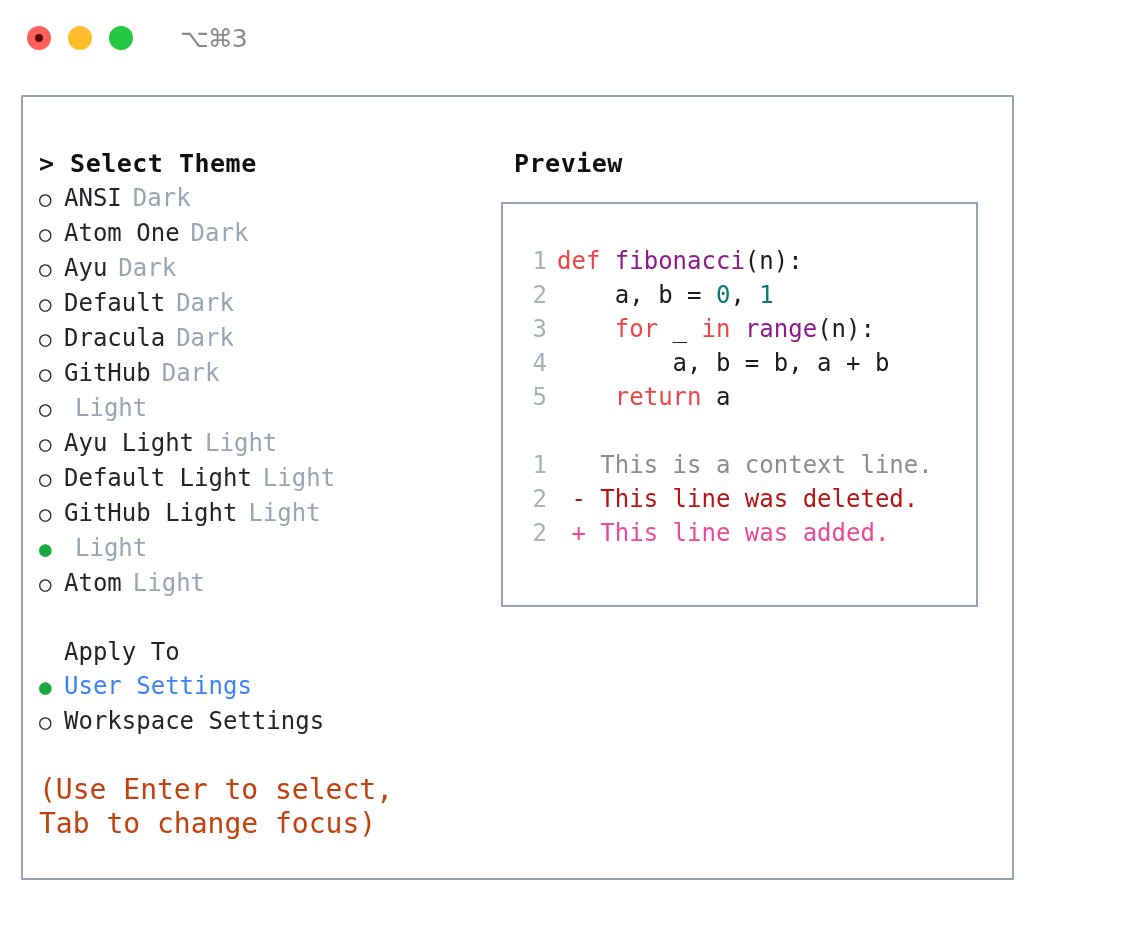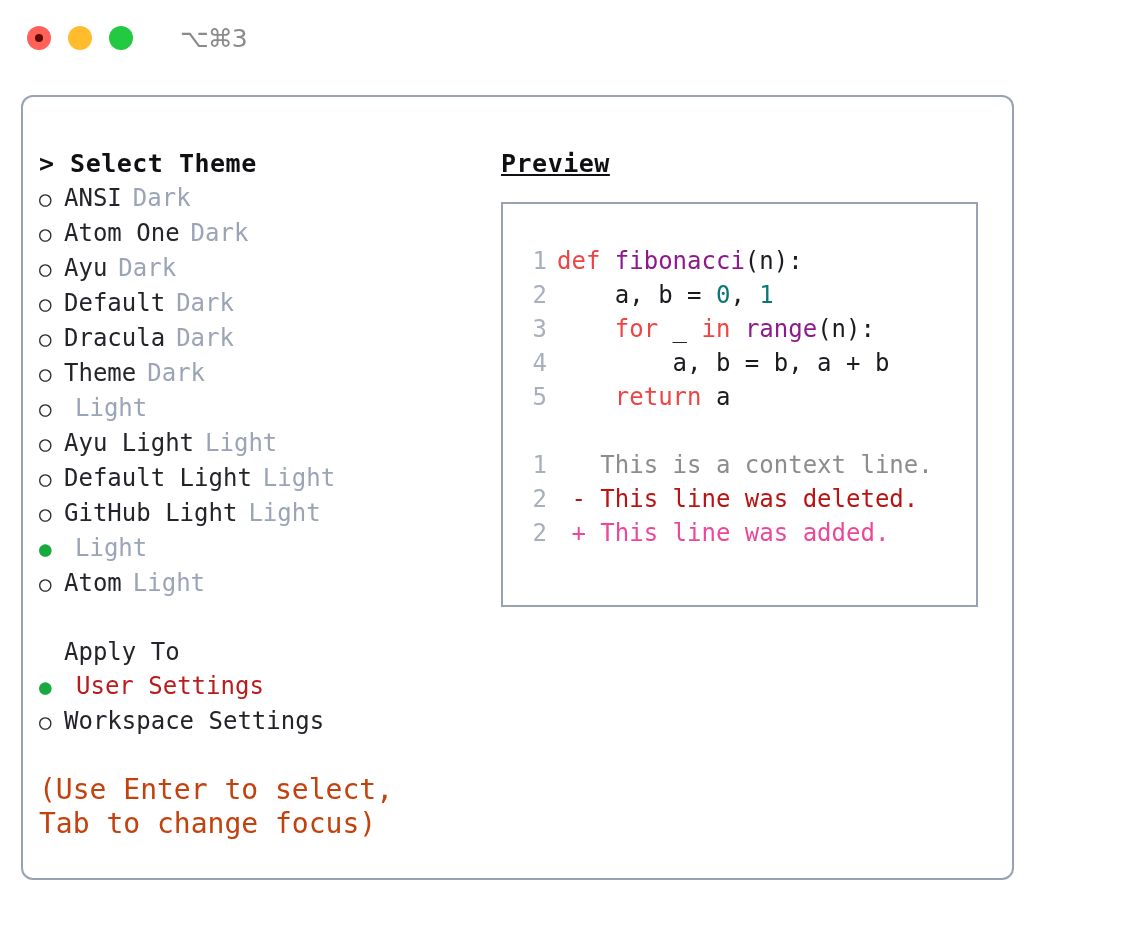--- a/index.html
+++ b/index.html
@@ -58,21 +58,21 @@
     font-family: "DejaVu Sans", "Liberation Sans", sans-serif;
   }
 
   
   #main-panel {
     position: absolute;
     left: 21px; top: 95px;
     width: 993px;
     height: 785px;
     border: 2px solid #98a2b3;
-    border-radius: 12px;
+    border-radius: 1px;
     background: #ffffff;
   }
 
   #panel-body {
     position: absolute;
     left: 0; top: 0;
     width: 100%; height: 100%;
     display: flex;
   }
 
@@ -126,21 +126,21 @@
   }
 
   .apply-row {
     display: flex;
     align-items: baseline;
     line-height: 34px;
     font-size: 24px;
     white-space: pre;
   }
   .apply-label { color: #232329; }
-  .apply-row.selected .apply-label { color: #b91c1c; margin-left: 12px; }
+  .apply-row.selected .apply-label { color: #3b82f6; }
 
   #hint-text {
     margin-top: 34px;
     font-size: 28px;
     color: #c2410c;
     line-height: 34px;
     width: 410px;
   }
 
   
@@ -149,22 +149,21 @@
     padding: 50px 0 0 0;
     position: relative;
   }
 
   #preview-title {
     font-size: 25px;
     font-weight: bold;
     color: #101014;
     letter-spacing: 0.5px;
     line-height: 34px;
-    margin-left: 0;
-    text-decoration: underline;
+    margin-left: 13px;
   }
 
   #code-box {
     margin-top: 21px;
     width: 477px;
     height: 405px;
     border: 2px solid #98a2b3;
     background: #ffffff;
     padding: 40px 0 0 14px;
   }
@@ -218,21 +217,21 @@
       <div id="theme-column">
 
         <div class="list-header">&gt; Select Theme</div>
 
         <div id="theme-list">
             <div class="theme-row"><span class="marker marker-off">○</span><span class="theme-name">ANSI</span><span class="theme-kind">Dark</span></div>
             <div class="theme-row"><span class="marker marker-off">○</span><span class="theme-name">Atom One</span><span class="theme-kind">Dark</span></div>
             <div class="theme-row"><span class="marker marker-off">○</span><span class="theme-name">Ayu</span><span class="theme-kind">Dark</span></div>
             <div class="theme-row"><span class="marker marker-off">○</span><span class="theme-name">Default</span><span class="theme-kind">Dark</span></div>
             <div class="theme-row"><span class="marker marker-off">○</span><span class="theme-name">Dracula</span><span class="theme-kind">Dark</span></div>
-            <div class="theme-row"><span class="marker marker-off">○</span><span class="theme-name">Theme</span><span class="theme-kind">Dark</span></div>
+            <div class="theme-row"><span class="marker marker-off">○</span><span class="theme-name">GitHub</span><span class="theme-kind">Dark</span></div>
             <div class="theme-row"><span class="marker marker-off">○</span><span class="theme-kind">Light</span></div>
             <div class="theme-row"><span class="marker marker-off">○</span><span class="theme-name">Ayu Light</span><span class="theme-kind">Light</span></div>
             <div class="theme-row"><span class="marker marker-off">○</span><span class="theme-name">Default Light</span><span class="theme-kind">Light</span></div>
             <div class="theme-row"><span class="marker marker-off">○</span><span class="theme-name">GitHub Light</span><span class="theme-kind">Light</span></div>
             <div class="theme-row selected"><span class="marker marker-on">●</span><span class="theme-kind">Light</span></div>
             <div class="theme-row"><span class="marker marker-off">○</span><span class="theme-name">Atom</span><span class="theme-kind">Light</span></div>
           </div>
 
         <div class="section-spacer"></div>
 

